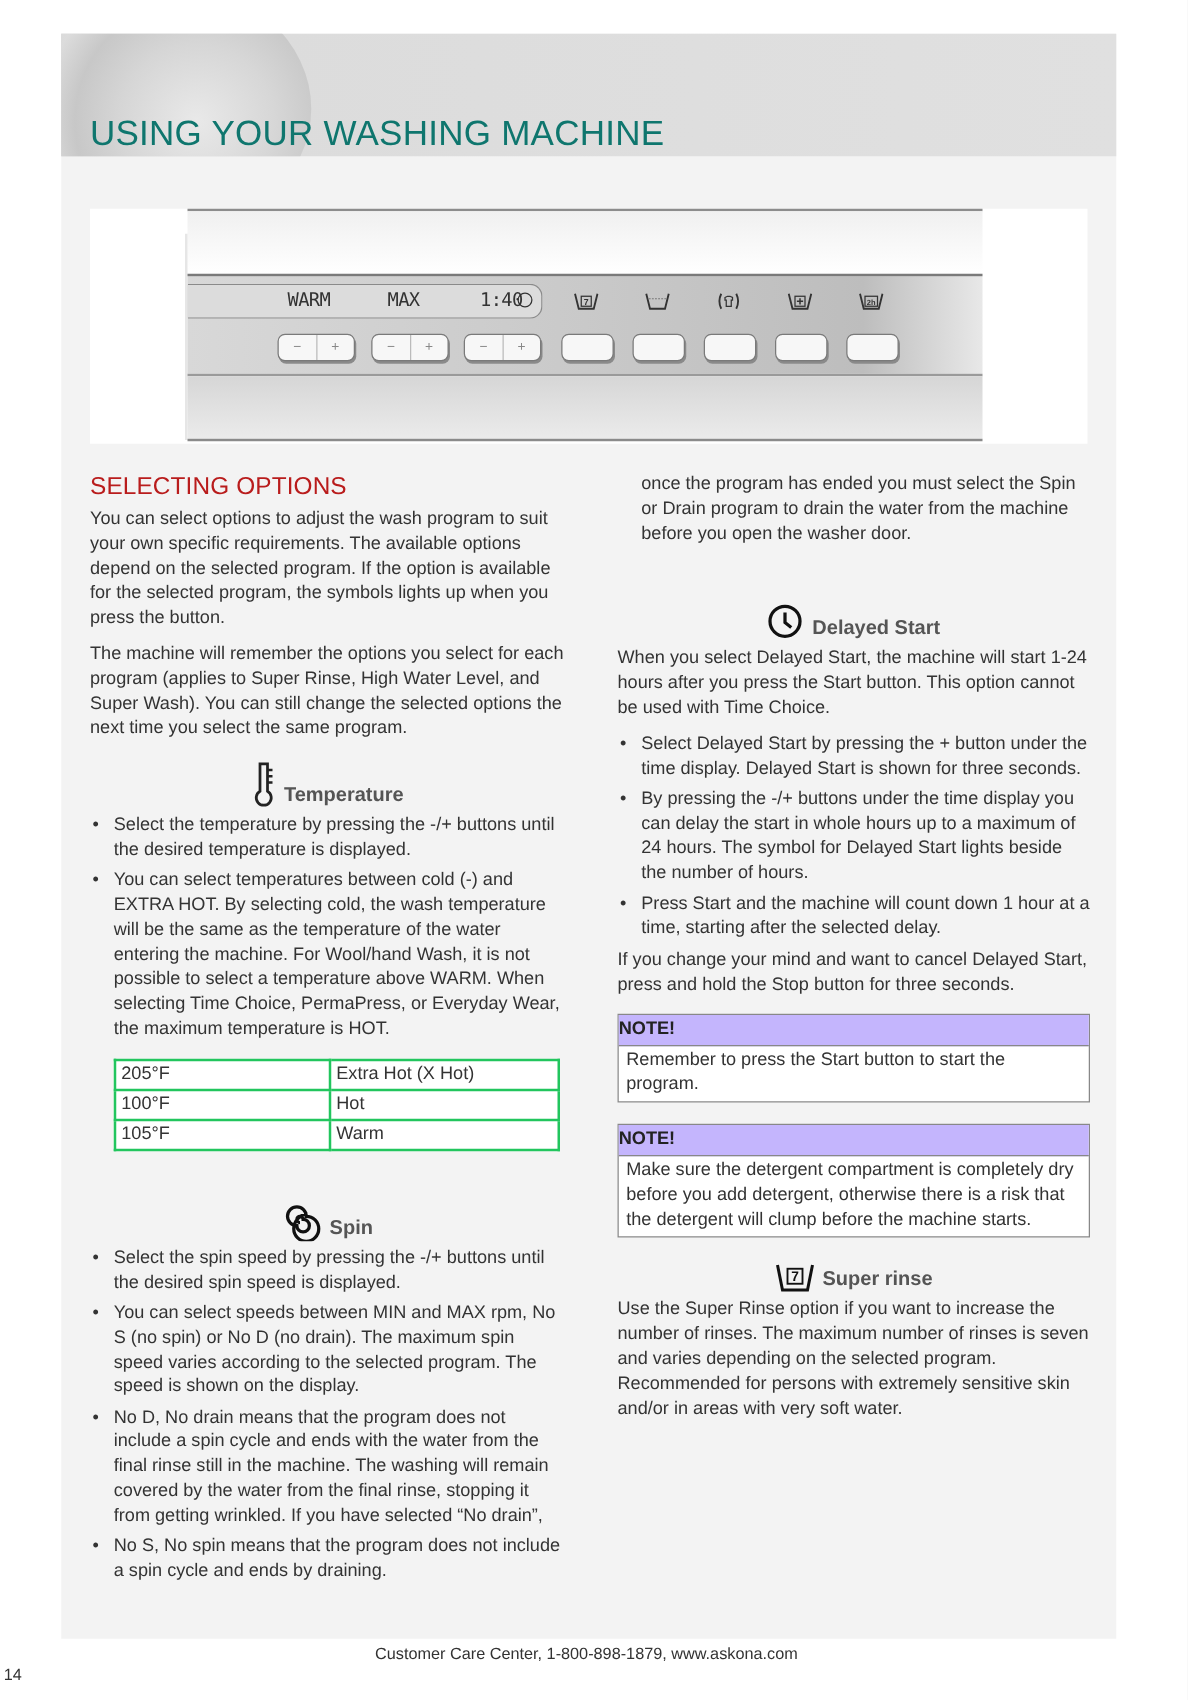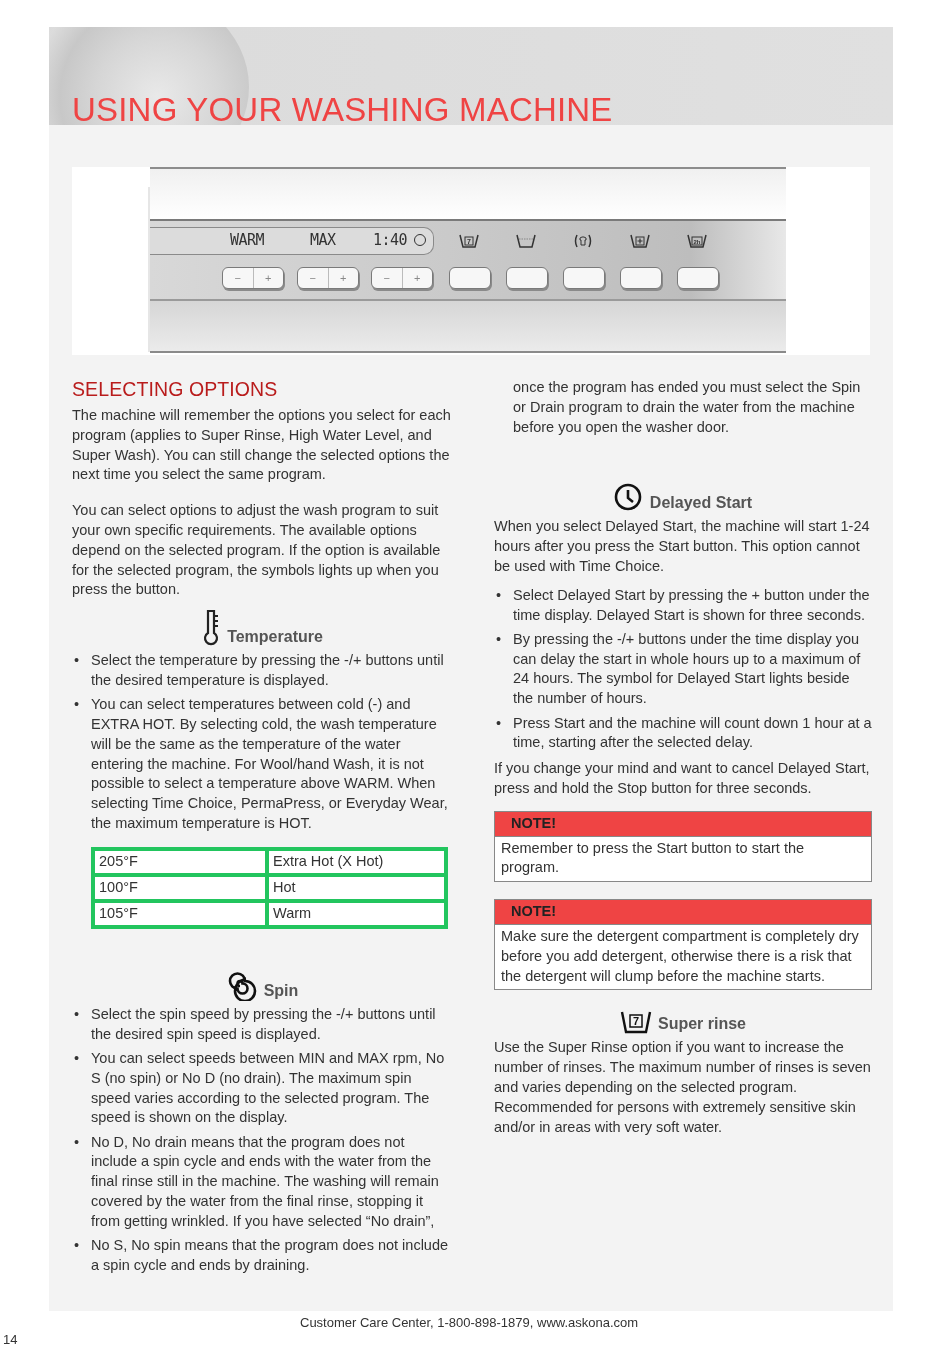--- a/index.html
+++ b/index.html
@@ -16,21 +16,21 @@
     background: linear-gradient(90deg, #cfcfcf 0%, #dcdcdc 20%, #e0e0e0 100%);
     overflow: hidden;
   }
   .header-band .drum {
     position: absolute; left: -30px; top: -40px; width: 230px; height: 200px;
     border-radius: 50%;
     background: radial-gradient(circle at 60% 55%, #ececec 0%, #d6d6d6 35%, #c6c6c6 55%, #dedede 70%, #d2d2d2 100%);
     opacity: 0.85;
   }
   .header-title {
-    position: absolute; left: 72px; top: 91px; font-size: 33px; color: #ef4444;
+    position: absolute; left: 72px; top: 91px; font-size: 28px; color: #0f766e;
     letter-spacing: 0.2px; font-weight: normal; margin: 0;
   }
   
   .panel-illus {
     position: absolute; left: 72px; top: 167px; width: 798px; height: 188px; background: #ffffff;
   }
   .panel-illus .top-edge { position: absolute; left: 78px; top: 0; width: 636px; height: 2px; background: #8c8c8c; }
   .panel-illus .top-fade { position: absolute; left: 78px; top: 2px; width: 636px; height: 50px;
     background: linear-gradient(#f0f0f0, #ffffff); }
   .panel-illus .strip {
@@ -65,24 +65,24 @@
   .col-left { left: 72px; top: 378px; width: 380px; }
   .col-right { left: 494px; top: 378px; width: 378px; }
   h2.sec-title { font-size: 19.5px; font-weight: normal; color: #b91c1c; margin: 0 0 6px 0; line-height: 22px; letter-spacing: 0.1px; }
   p { margin: 0 0 9px 0; }
   .subhead { display: flex; align-items: flex-end; gap: 6px; margin: 0 0 4px 0; justify-content: center; }
   .subhead .label { font-weight: bold; font-size: 16px; color: #555; line-height: 20px; }
   ul.bullets { list-style: none; margin: 0 0 6px 0; padding: 0; }
   ul.bullets li { position: relative; padding-left: 19px; margin-bottom: 4.5px; }
   ul.bullets li::before { content: "•"; position: absolute; left: 2px; top: 0; color: #333; }
   table.temps { border-collapse: collapse; margin: 13px 0 0 19px; width: 357px; background: #fff; font-size: 14.5px; }
-  table.temps td { border: 4px solid #22c55e; padding: 1px 4px; height: 20px; }
+  table.temps td { border: 2px solid #22c55e; padding: 1px 4px; height: 20px; }
   table.temps td:first-child { width: 162px; }
   .note { border: 1px solid #888; margin: 0 0 17px 0; background: #fff; }
-  .note .nt { background: #ef4444; font-weight: bold; padding: 2px 16px; border-bottom: 1px solid #888; color: #222; }
+  .note .nt { background: #c4b5fd; font-weight: bold; padding: 2px 0; border-bottom: 1px solid #888; color: #222; }
   .note .nb { padding: 2px 6px 3px 6px; }
   .footer-text { position: absolute; left: 300px; top: 1315px; font-size: 13px; color: #333; }
   .page-num { position: absolute; left: 3px; top: 1332px; font-size: 13px; color: #333; }
 </style>
 </head>
 <body>
 
 <div class="page-panel"></div>
 
 <div class="header-band">
@@ -91,21 +91,21 @@
 <h1 class="header-title">USING YOUR WASHING MACHINE</h1>
 
 <div class="panel-illus">
   <div class="top-edge"></div>
   <div class="top-fade"></div>
   <div class="left-edge"></div>
   <div class="strip">
     <div class="lcd">
       <span style="left:80px">WARM</span>
       <span style="left:160px">MAX</span>
-      <span style="left:223px">1:40</span>
+      <span style="left:234px">1:40</span>
       <div class="clock"></div>
     </div>
 
     <svg class="opt-icon" style="left:309px" viewBox="0 0 20 14">
       <path d="M1 1 L4 13 L16 13 L19 1" fill="none" stroke="#333" stroke-width="1.5"></path>
       <rect x="6" y="3" width="8" height="8" fill="none" stroke="#333" stroke-width="1"></rect>
       <text x="10" y="10" font-size="7" text-anchor="middle" fill="#333" font-family="Liberation Sans, sans-serif" font-weight="bold">7</text>
     </svg>
     <svg class="opt-icon" style="left:366px" viewBox="0 0 20 14">
       <path d="M1 1 L4 13 L16 13 L19 1" fill="none" stroke="#333" stroke-width="1.5"></path>
@@ -143,22 +143,22 @@
     <div class="opt-btn" style="left:356px"></div>
     <div class="opt-btn" style="left:413px"></div>
     <div class="opt-btn" style="left:470px"></div>
     <div class="opt-btn" style="left:527px"></div>
   </div>
   <div class="bottom-part"></div>
 </div>
 
 <div class="col col-left">
   <h2 class="sec-title">SELECTING OPTIONS</h2>
+  <p>You can select options to adjust the wash program to suit your own specific requirements. The available options depend on the selected program. If the option is available for the selected program, the symbols lights up when you press the button.</p>
   <p style="margin-bottom:16px">The machine will remember the options you select for each program (applies to Super Rinse, High Water Level, and Super Wash). You can still change the selected options the next time you select the same program.</p>
-  <p>You can select options to adjust the wash program to suit your own specific requirements. The available options depend on the selected program. If the option is available for the selected program, the symbols lights up when you press the button.</p>
 
   <div class="subhead">
     <svg width="20" height="38" viewBox="0 0 20 38">
       <path d="M7 2 L7 24 A6 6 0 1 0 13 24 L13 2 Z" fill="none" stroke="#222" stroke-width="2.2"></path>
       <path d="M13 7 L17 7 M13 12 L17 12 M13 17 L17 17" stroke="#222" stroke-width="2"></path>
     </svg>
     <span class="label">Temperature</span>
   </div>
   <ul class="bullets">
     <li>Select the temperature by pressing the -/+ buttons until the desired temperature is displayed.</li>

